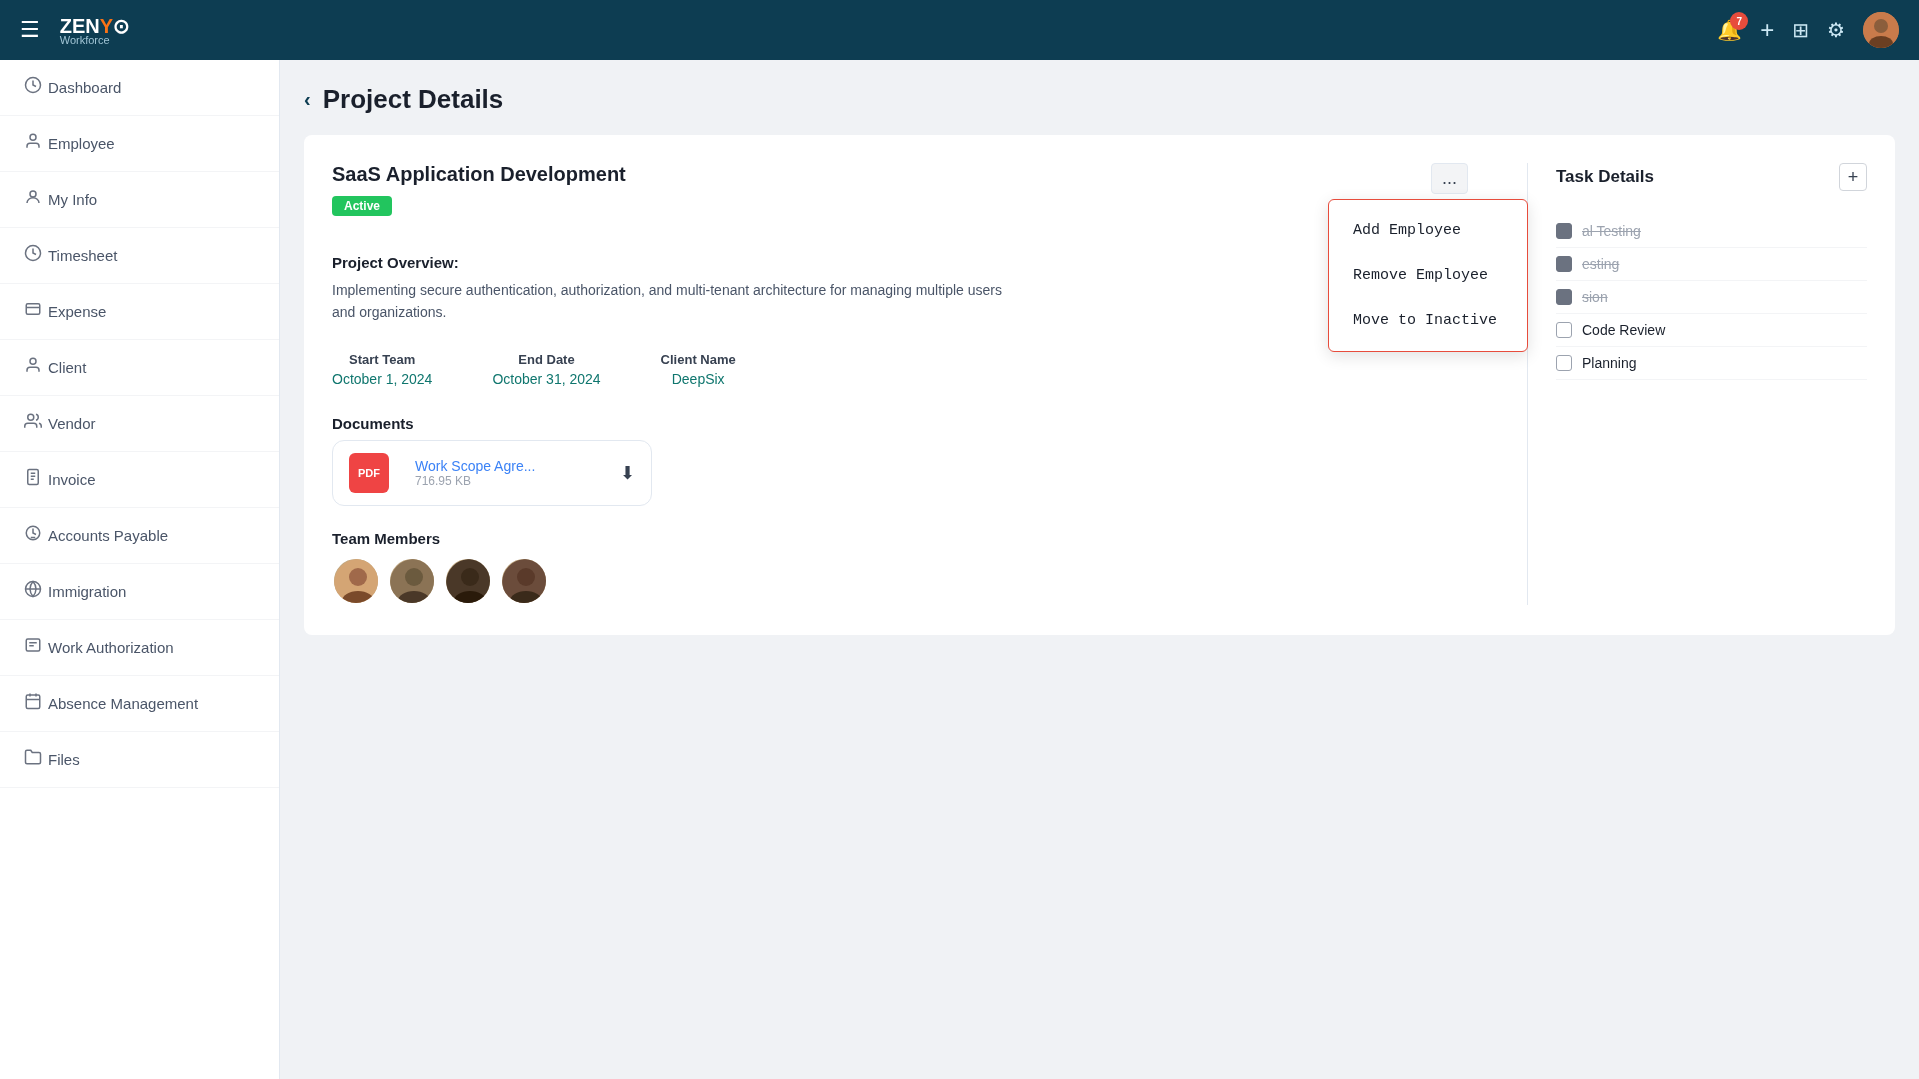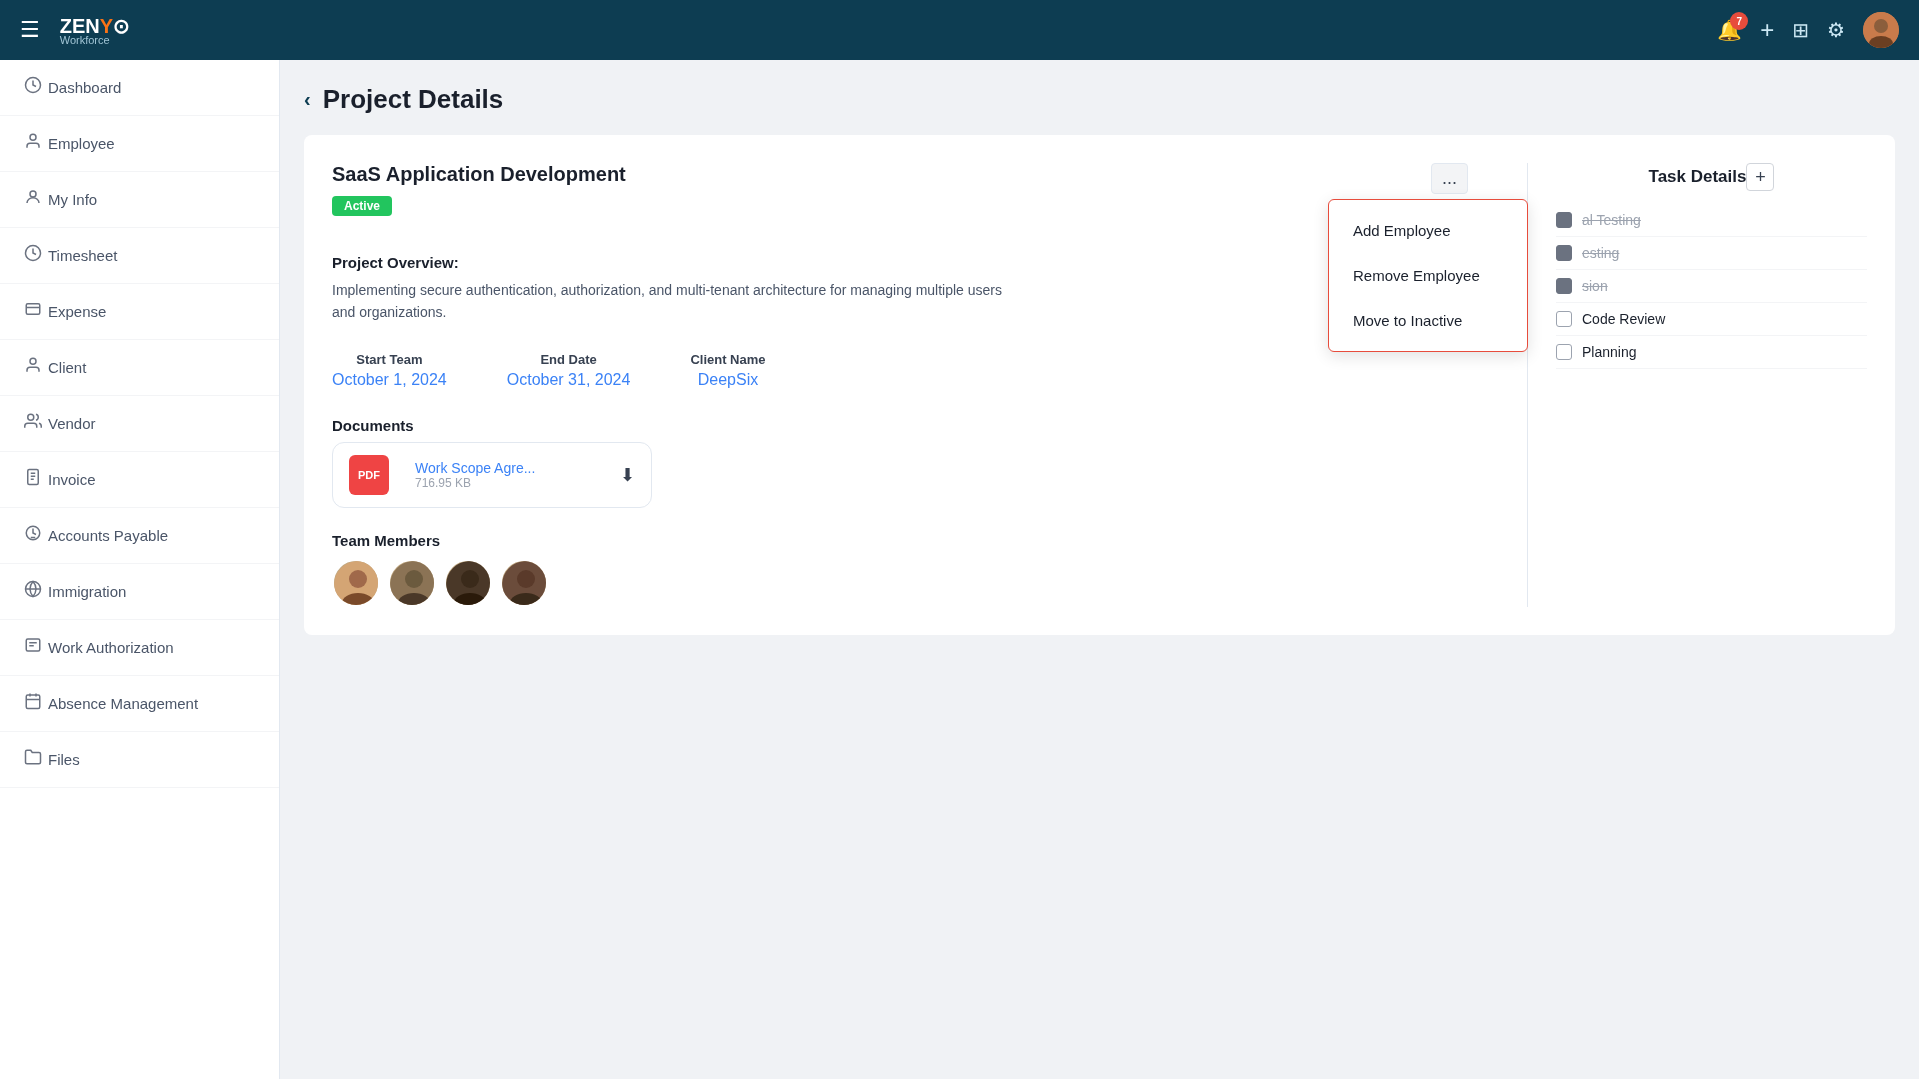--- a/index.html
+++ b/index.html
@@ -107,21 +107,21 @@
       border-radius: 4px;
       margin-bottom: 18px;
     }
     .section-title { font-size: 15px; font-weight: 700; color: #1a202c; margin-bottom: 8px; margin-top: 20px; }
     .project-overview-text { font-size: 14px; color: #4a5568; line-height: 1.6; max-width: 680px; }
 
     
     .date-info { display: flex; gap: 60px; margin-top: 28px; margin-bottom: 28px; }
     .date-col { text-align: center; }
     .date-label { font-size: 13px; font-weight: 600; color: #374151; margin-bottom: 4px; }
-    .date-value { font-size: 16px; color: #3b82f6; }
+    .date-value { font-size: 14px; color: #0f766e; }
 
     
     .doc-card {
       display: flex; align-items: center; gap: 26px;
       border: 1px solid #e2e8f0; border-radius: 12px;
       padding: 12px 16px; max-width: 320px; margin-bottom: 8px;
     }
     .pdf-icon {
       width: 40px; height: 40px; background: #ef4444;
       border-radius: 6px; display: flex; align-items: center; justify-content: center;
@@ -159,26 +159,27 @@
       box-shadow: 0 4px 16px rgba(0,0,0,0.12);
       z-index: 200;
       min-width: 200px;
       padding: 8px 0;
     }
     .dropdown-item {
       padding: 14px 24px;
       font-size: 15px;
       color: #1a202c;
       cursor: pointer;
+      font-family: Liberation Mono, monospace;
     }
 
     
     .task-details-header {
-      display: flex; align-items: center; justify-content: center;
-      margin-bottom: 13px;
+      display: flex; align-items: center; justify-content: space-between;
+      margin-bottom: 24px;
     }
     .task-details-title { font-size: 17px; font-weight: 700; color: #1a202c; }
     .add-task-btn {
       background: none; border: 1px solid #d1d5db; border-radius: 4px;
       width: 28px; height: 28px; cursor: pointer; font-size: 18px;
       display: flex; align-items: center; justify-content: center; color: #374151;
     }
     .task-item { display: flex; align-items: center; gap: 10px; padding: 8px 0; border-bottom: 1px solid #f3f4f6; }
     .task-checkbox { width: 16px; height: 16px; border: 1.5px solid #9ca3af; border-radius: 3px; flex-shrink: 0; cursor: pointer; }
     .task-label { font-size: 14px; color: #1a202c; }

